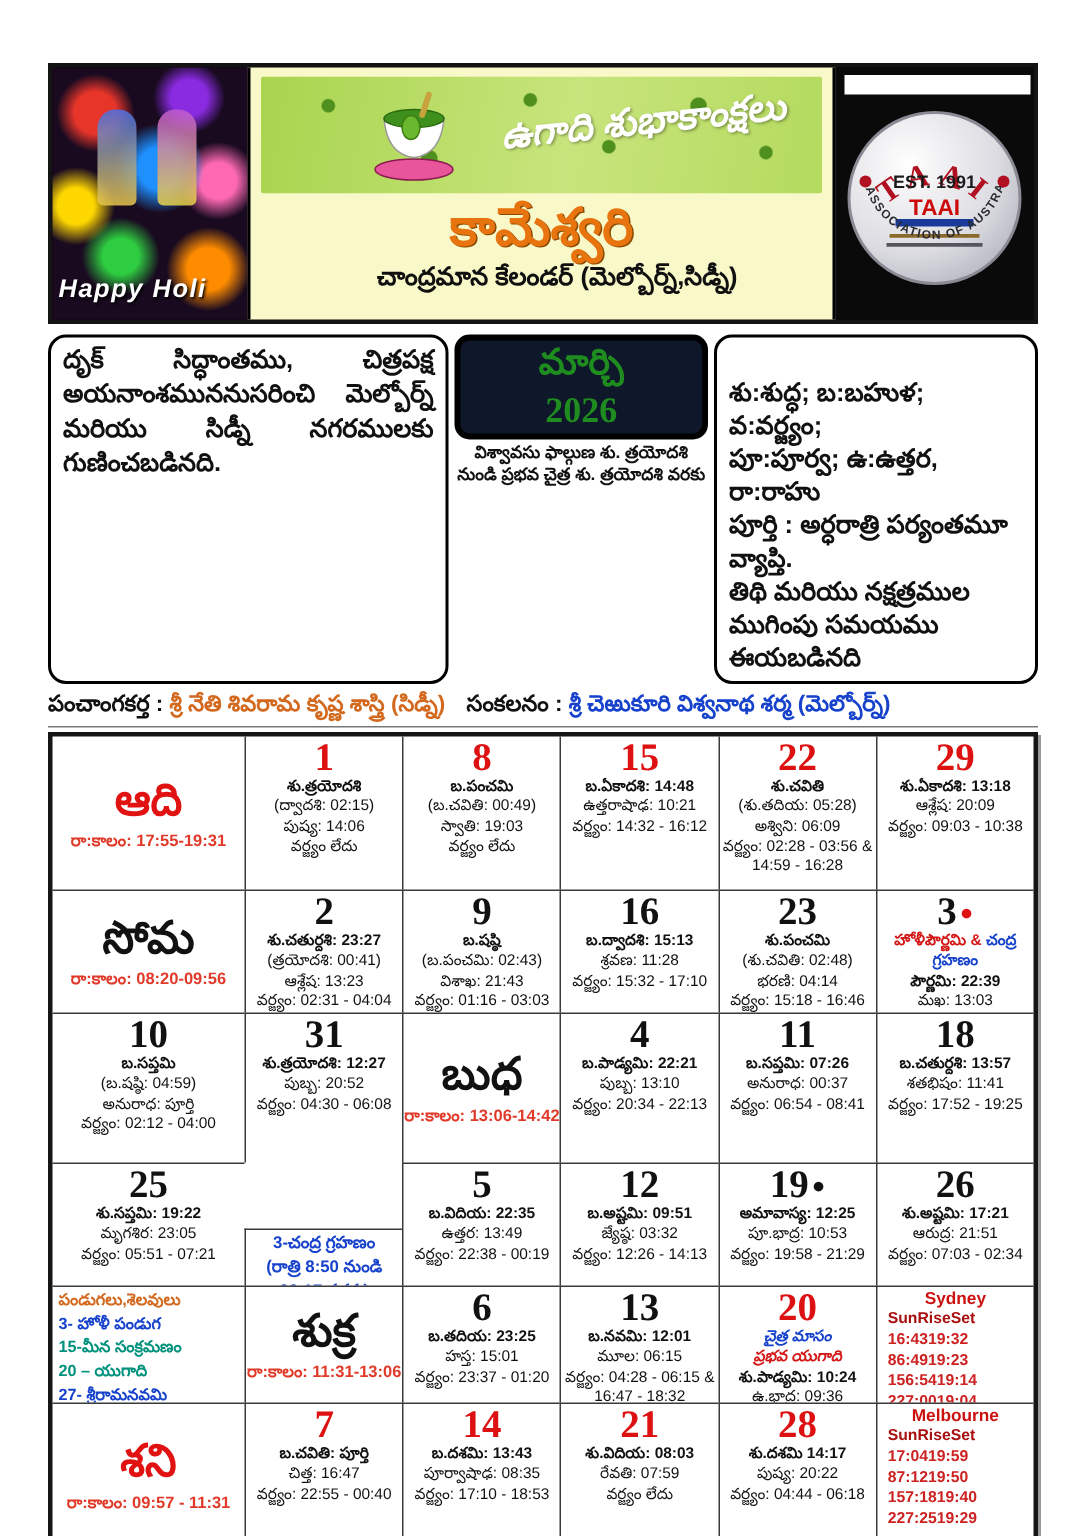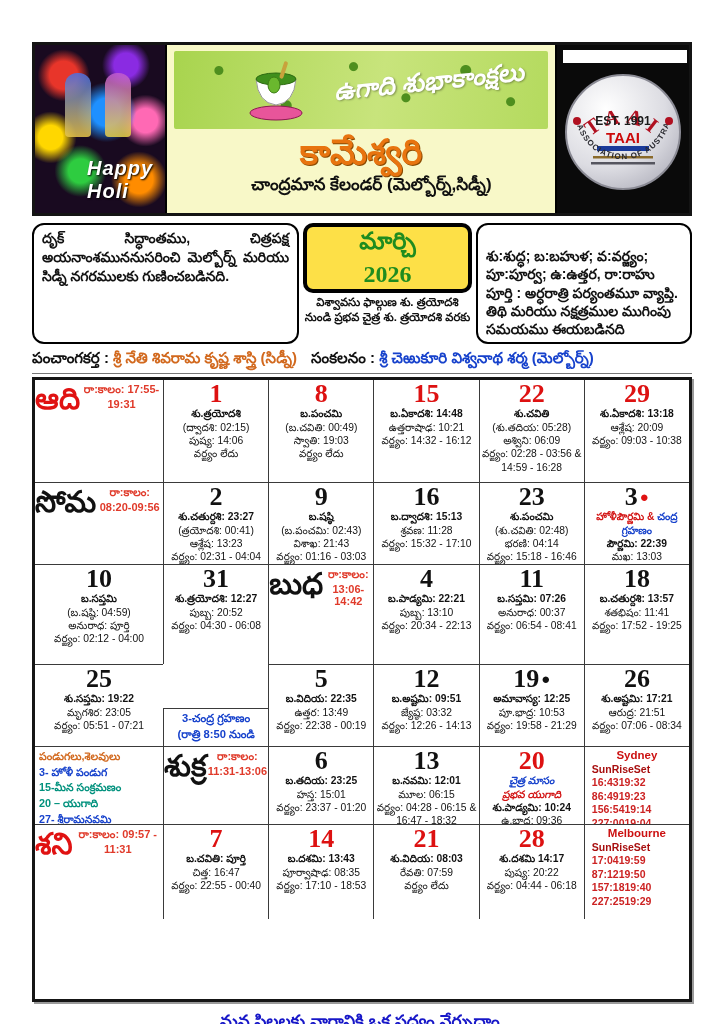--- a/index.html
+++ b/index.html
@@ -13,22 +13,22 @@
       radial-gradient(circle at 70% 12%,#8a2be2 0 12px,transparent 24px),
       radial-gradient(circle at 12% 55%,#ffd700 0 12px,transparent 26px),
       radial-gradient(circle at 55% 40%,#1e90ff 0 14px,transparent 30px),
       radial-gradient(circle at 85% 45%,#ff69b4 0 12px,transparent 26px),
       radial-gradient(circle at 35% 75%,#2ecc40 0 12px,transparent 26px),
       radial-gradient(circle at 80% 80%,#ff8c00 0 14px,transparent 28px),
       #190a20;}
   .holi-fig{position:absolute;top:28px;width:26px;height:64px;border-radius:12px 12px 4px 4px;opacity:.85;}
   .holi-fig.f1{left:30px;background:linear-gradient(#4a6fe3,#e8c64a);}
   .holi-fig.f2{left:70px;background:linear-gradient(#c05ad0,#e8d24a);}
-  .holi-caption{position:absolute;left:4px;bottom:10px;color:#fff;font-size:20px;font-style:italic;
-      font-weight:bold;text-shadow:1px 1px 2px #000;letter-spacing:1px;margin-left:48px;}
+  .holi-caption{position:absolute;left:4px;bottom:10px;color:#fff;font-size:17px;font-style:italic;
+      font-weight:bold;text-shadow:1px 1px 2px #000;letter-spacing:1px;}
   .centerpanel{flex:1;background:#f8f8c8;border-left:2px solid #000;border-right:2px solid #000;
       display:flex;flex-direction:column;align-items:center;}
   .banner{position:relative;width:calc(100% - 14px);height:78px;margin-top:6px;border-radius:2px;
       background:
       radial-gradient(circle at 12% 25%,#4e8f1e 0 4px,transparent 5px),
       radial-gradient(circle at 30% 70%,#4e8f1e 0 5px,transparent 6px),
       radial-gradient(circle at 48% 20%,#4e8f1e 0 4px,transparent 5px),
       radial-gradient(circle at 62% 60%,#4e8f1e 0 4px,transparent 5px),
       radial-gradient(circle at 78% 25%,#4e8f1e 0 5px,transparent 6px),
       radial-gradient(circle at 90% 65%,#4e8f1e 0 4px,transparent 5px),
@@ -38,43 +38,43 @@
       font-style:italic;transform:rotate(-6deg);text-shadow:1px 1px 2px rgba(0,0,0,.35);}
   .title{color:#e8740f;font-size:35px;font-weight:bold;margin-top:2px;line-height:1.2;
       text-shadow:1px 1px 0 #8a4a00;}
   .subtitle{font-size:17px;font-weight:bold;color:#101010;margin-top:2px;margin-left:21px;}
   .logopanel{width:132px;background:#0a0a0a;position:relative;}
   .whitestrip{position:absolute;top:5px;left:6px;right:2px;height:13px;background:#fff;}
   .logo{position:absolute;left:6px;top:24px;}
 
   
   .inforow{display:flex;margin-top:7px;gap:5px;align-items:stretch;}
-  .infobox{border:2px solid #000;border-radius:12px;padding:4px 8px;font-size:14px;font-weight:bold;
+  .infobox{border:2px solid #000;border-radius:12px;padding:4px 8px;font-size:17px;font-weight:bold;
       line-height:1.35;}
   .infobox.left{width:247px;text-align:justify;}
   .infobox.right{width:196px;white-space:pre-line;line-height:1.3;}
   .infocenter{flex:1;text-align:center;}
   .monthbox{display:inline-block;border:3px solid #000;border-radius:9px;box-shadow:0 0 0 1px #000;
-      padding:1px 26px;margin-top:1px;background:#fde047;}
+      padding:1px 26px;margin-top:1px;background:#0f172a;}
   .monthbox span{color:#1f8c1f;font-size:24px;font-weight:bold;font-family:"Liberation Serif",serif;}
   .monthnote{font-size:11.5px;font-weight:bold;margin-top:3px;line-height:1.3;}
 
   
   .credits{margin-top:5px;font-size:15px;font-weight:bold;border-bottom:1px solid #777;padding-bottom:3px;}
   .credits .c-orange{margin-right:10px;}
 
   
   .grid{display:grid;margin-top:3px;grid-template-columns:128px repeat(5,1fr);
       grid-template-rows:102px 82px 100px 82px 78px 95px 80px;
       border:3px solid #151515;box-shadow:2px 2px 0 #9a9a9a;background:#fff;}
   .cell{border-left:1px solid #3a3a3a;border-top:1px solid #3a3a3a;overflow:hidden;text-align:center;
       padding-top:1px;}
   .cell:nth-child(6n+1){border-left:none;}
   .cell:nth-child(-n+6){border-top:none;}
-  .daycell{display:flex;flex-direction:row;justify-content:center;}
+  .daycell{display:flex;flex-direction:column;justify-content:center;}
   .dayname{font-size:30px;font-weight:bold;line-height:1.2;color:#111;}
   .dayname.red{color:#e01212;}
   .rahu{font-size:11px;font-weight:bold;color:#e03a2a;margin-top:2px;}
   .datenum{font-family:"Liberation Serif",serif;font-size:26px;font-weight:bold;line-height:1.0;}
   .datenum.red{color:#dd1111;} .datenum.black{color:#111;}
   .dot{font-size:15px;vertical-align:3px;margin-left:2px;}
   .dot.red{color:#e01212;} .dot.black{color:#111;}
   .ln{font-size:10.3px;line-height:1.3;padding:0 2px;}
   .ln.b{font-weight:bold;}
   .ln.it{font-style:italic;font-weight:bold;}
@@ -309,21 +309,21 @@
       <div class="cell datecell">
         <div class="datenum black">19<span class="dot black">●</span></div>
         <div class="ln b c-k">అమావాస్య: 12:25</div>
         <div class="ln c-k">పూ.భాద్ర: 10:53</div>
         <div class="ln c-k">వర్జ్యం: 19:58 - 21:29</div>
       </div>
       <div class="cell datecell">
         <div class="datenum black">26</div>
         <div class="ln b c-k">శు.అష్టమి: 17:21</div>
         <div class="ln c-k">ఆరుద్ర: 21:51</div>
-        <div class="ln c-k">వర్జ్యం: 07:06 - 08:34</div>
+        <div class="ln c-k">వర్జ్యం: 07:03 - 02:34</div>
       </div>
       <div class="cell festcell">
         <div class="ln b c-orange">పండుగలు,శెలవులు</div>
         <div class="ln b c-blue">3- హోళీ పండుగ</div>
         <div class="ln b c-teal">15-మీన సంక్రమణం</div>
         <div class="ln b c-teal">20 – యుగాది</div>
         <div class="ln b c-blue">27- శ్రీరామనవమి</div>
       </div>
       <div class="cell daycell">
         <div class="dayname">శుక్ర</div>

